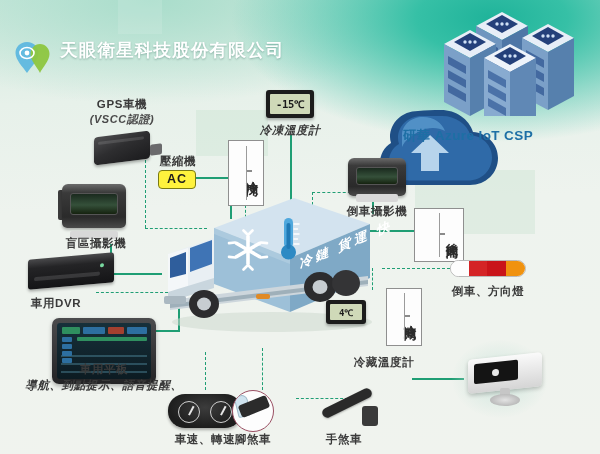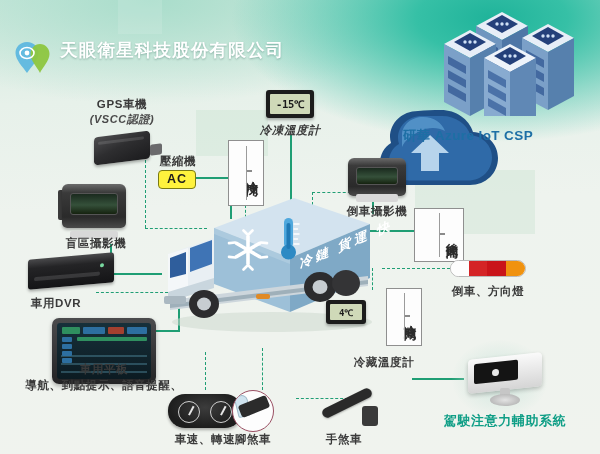--- a/index.html
+++ b/index.html
@@ -431,21 +431,21 @@
       <div class="tile r" style="left:51px;top:4px;width:16px;height:7px;"></div>
       <div class="tile" style="left:70px;top:4px;width:20px;height:7px;"></div>
       <div class="tile" style="left:5px;top:14px;width:10px;height:5px;"></div>
       <div class="tile" style="left:5px;top:21px;width:10px;height:5px;"></div>
       <div class="tile" style="left:5px;top:28px;width:10px;height:5px;"></div>
       <div class="tile" style="left:5px;top:35px;width:10px;height:5px;"></div>
       <div class="tile g" style="left:20px;top:14px;width:70px;height:4px;"></div>
     </div>
   </div>
   <div class="lbl" style="left:104px;top:362px;transform:translateX(-50%);">車用平板</div>
-  <div class="lbl" style="left:104px;top:378px;transform:translateX(-50%);">導航、到點提示、語音提醒、</div>
+  <div class="lbl" style="left:104px;top:378px;transform:translateX(-50%);font-style:italic;">導航、到點提示、語音提醒、</div>
 
   <div class="lbl" style="left:178px;top:155px;transform:translateX(-50%);font-family:Liberation Mono, monospace;">壓縮機</div>
   <div class="ac-badge" style="left:158px;top:170px;">AC</div>
 
   <div class="door" style="left:228px;top:140px;width:36px;height:66px;">
     <div class="seam"></div>
       <div class="knob"></div>
     <div class="txt">冷凍門</div>
   </div>
 
@@ -510,15 +510,14 @@
 
   <div class="dad-halo" style="left:452px;top:340px;"></div>
   <div class="dev" style="left:462px;top:352px;width:92px;height:58px;">
     <div class="dad-box" style="left:6px;top:4px;">
         <div class="dad-lens"></div>
         <div class="dad-dot"></div>
       </div>
     <div class="dad-neck" style="left:38px;top:36px;"></div>
     <div class="dad-stand" style="left:28px;top:42px;"></div>
   </div>
-  <div class="lbl teal" style="left:505px;top:414px;transform:translateX(-50%);">駕駛注意力輔助系統</div>
 
 </div>
 
 </body></html>

